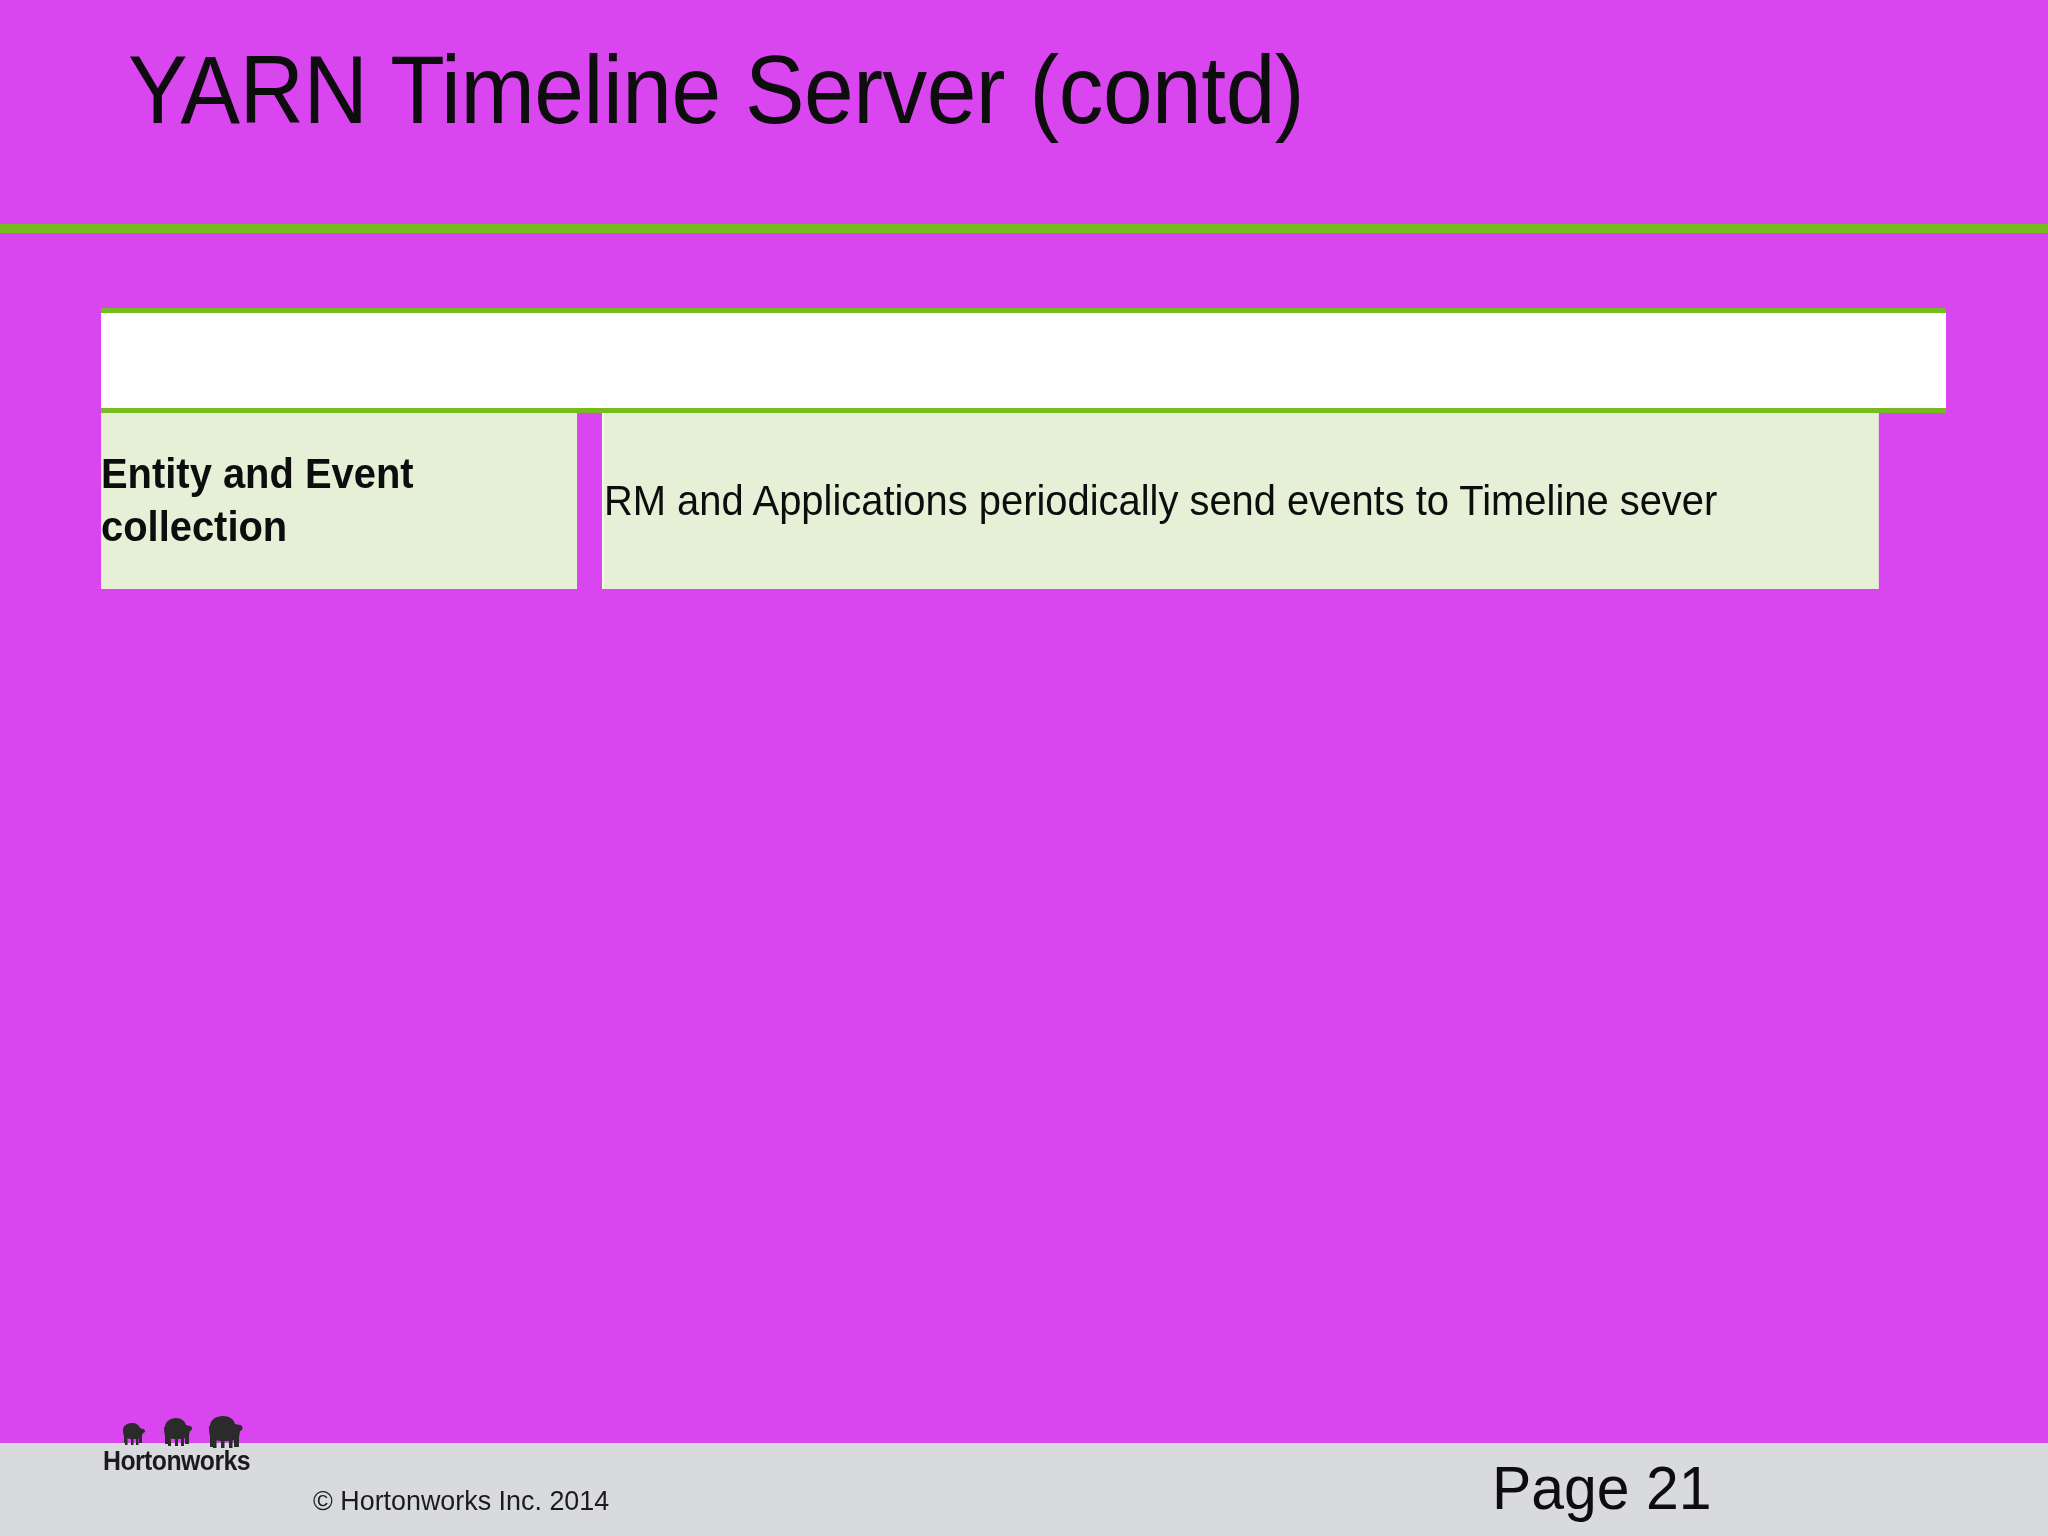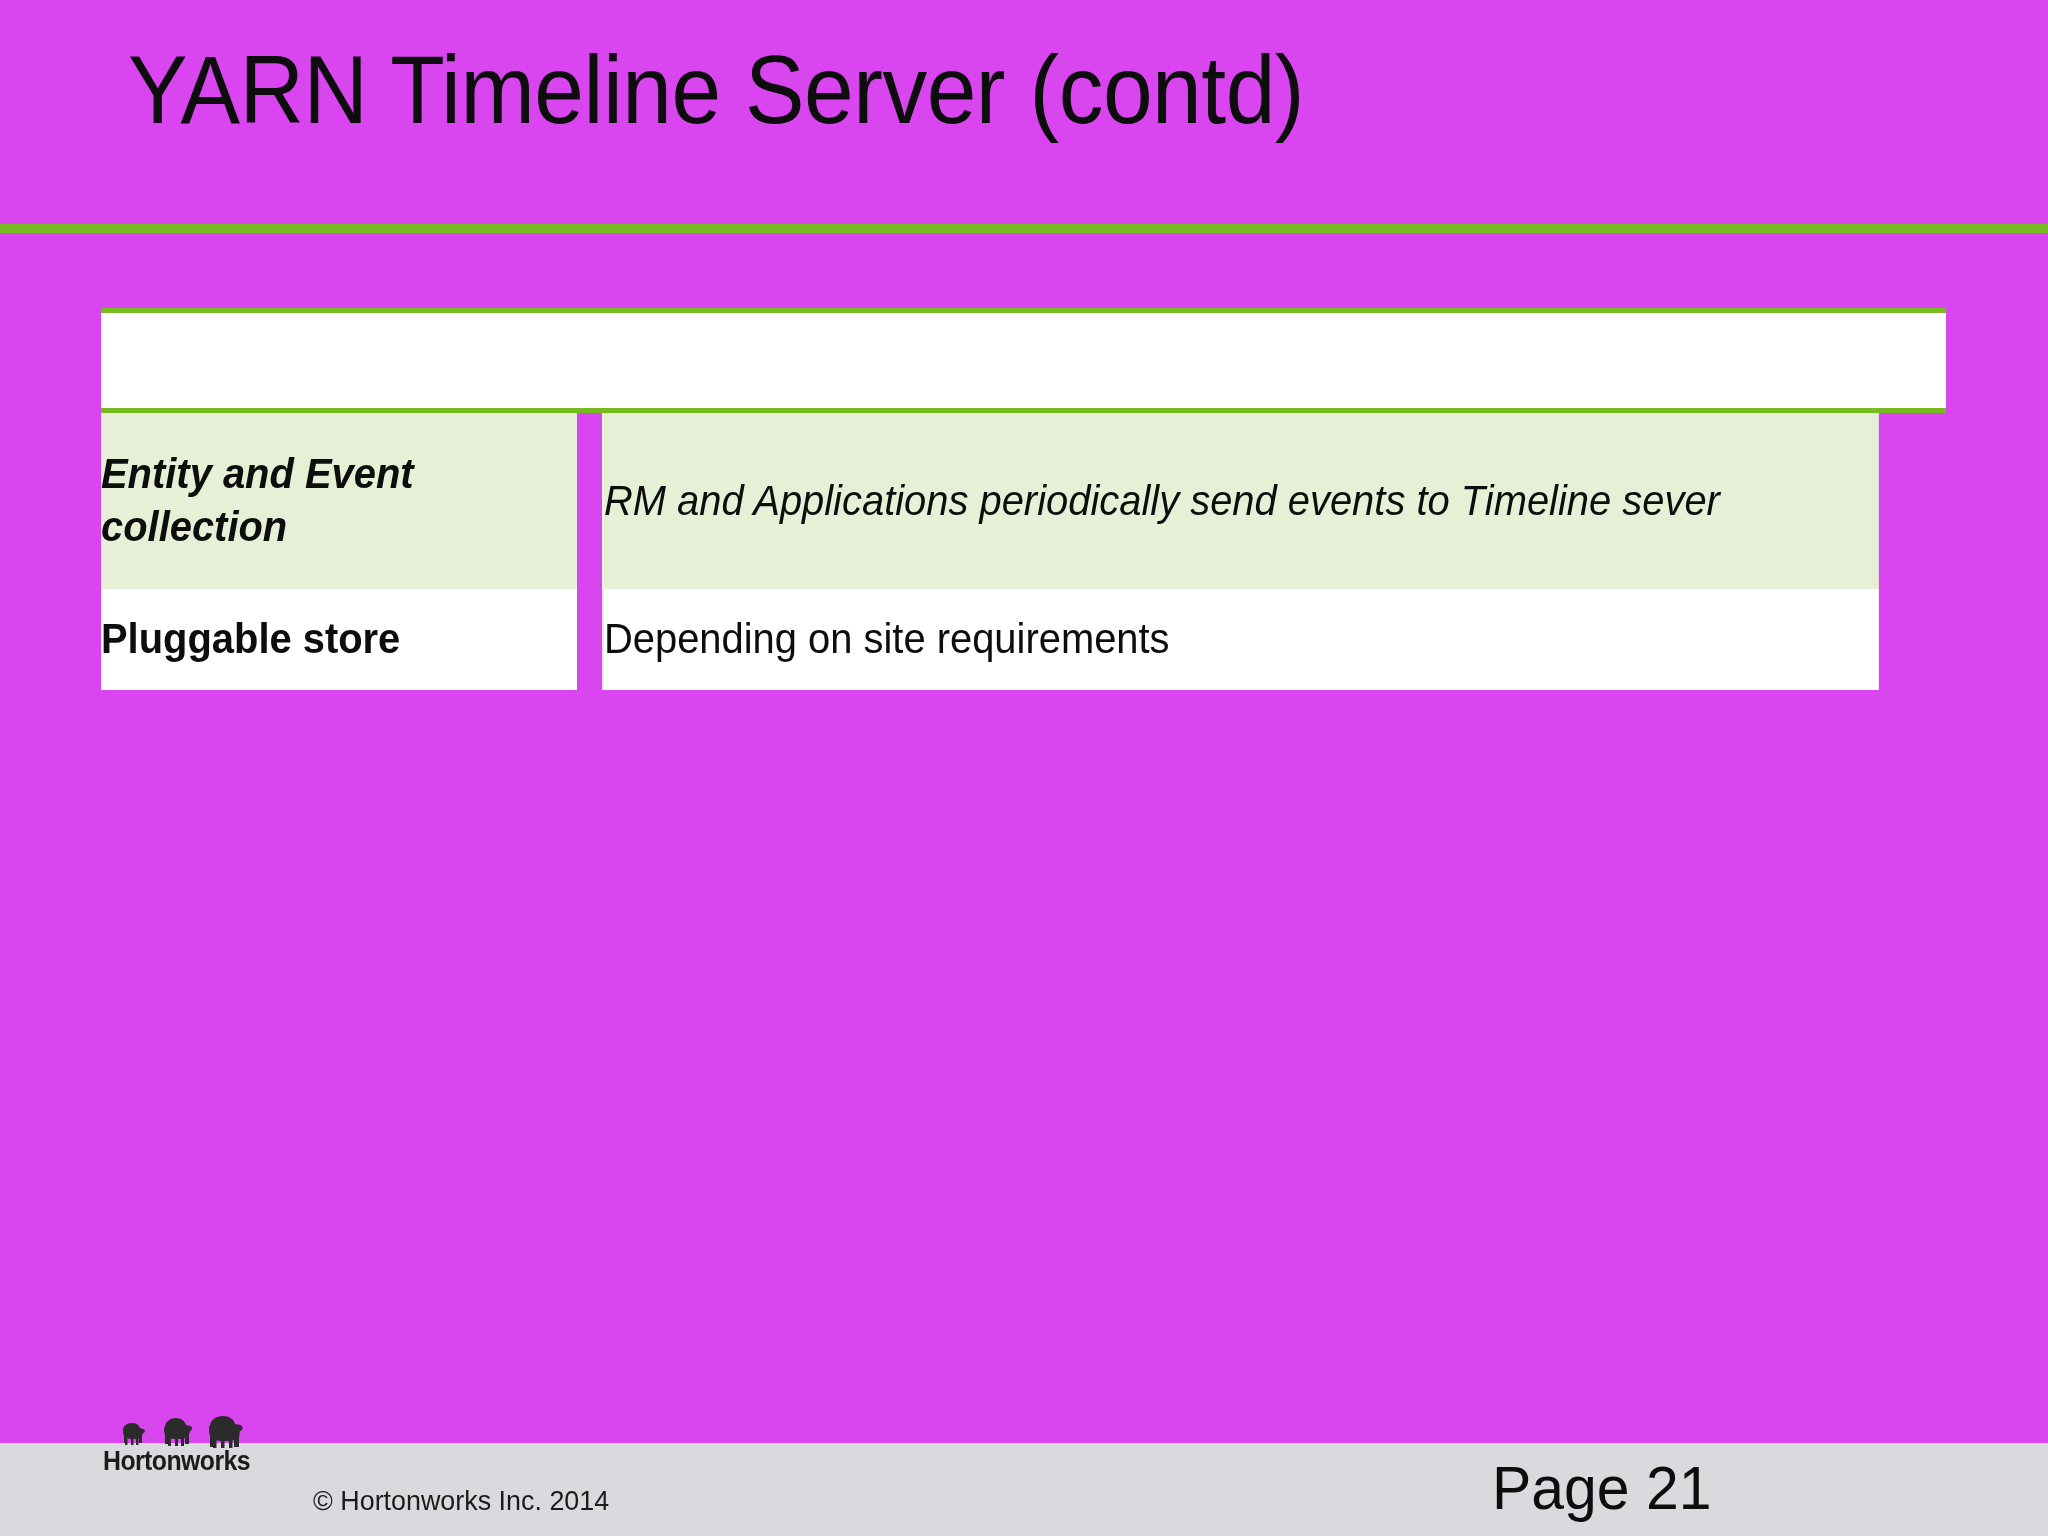--- a/index.html
+++ b/index.html
@@ -113,21 +113,21 @@
     border-left: 2px solid #f4f9ee;
   }
   tr.plain .cell-desc {
     border-left: 2px solid #e9e9e9;
   }
 
   .tbl tr.last-row td {
     border-bottom: 4px solid #76bc21;
   }
 
-  .r-tall  { height: 178px; font-style: italic; }
+  .r-tall  { height: 178px; }
   .r-short { height: 101px; }
 
   
   .footer-bar {
     position: absolute;
     left: 0;
     top: 1443px;
     width: 2048px;
     height: 93px;
     background: #d9dadd;
@@ -201,24 +201,20 @@
         <tr class="hdr-row">
           <td></td>
           <td></td>
         </tr>
 
         <tr class="shaded r-tall">
           <td class="cell-term">Entity and Event collection</td>
           <td class="cell-desc">RM and Applications periodically send events to Timeline sever</td>
         </tr>
 
-        <tr class="plain r-short">
-          <td class="cell-term">Pluggable store</td>
-          <td class="cell-desc">Depending on site requirements</td>
-        </tr>
 
 
 
       </tbody>
     </table>
   </div>
 
   <div class="footer-bar"></div>
 
   <div class="logo-block">

